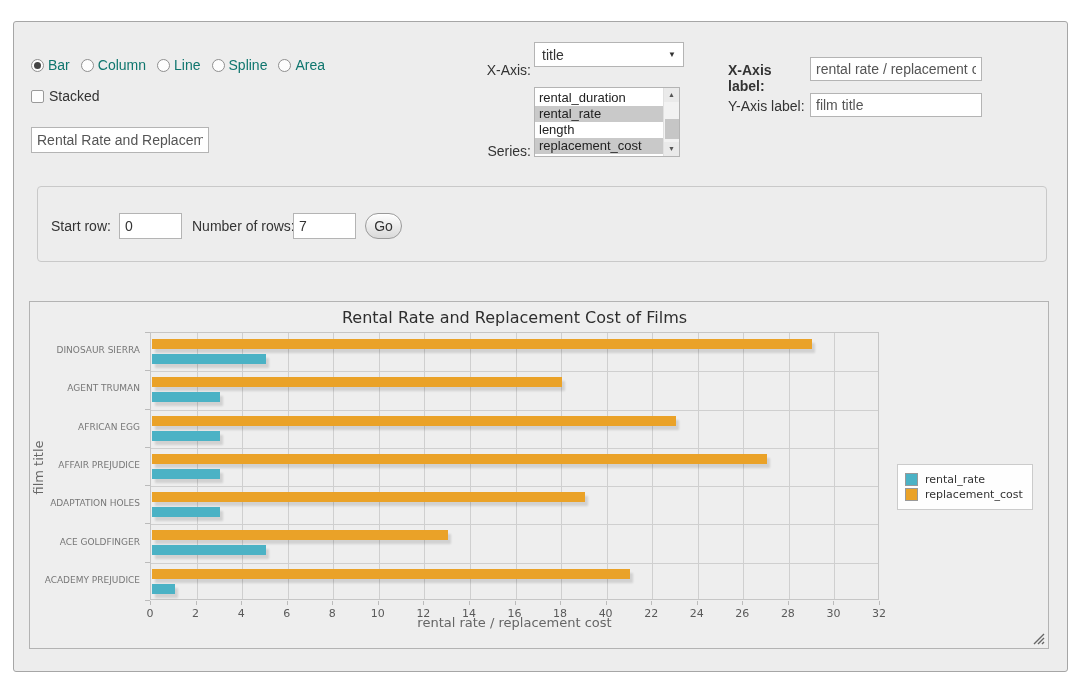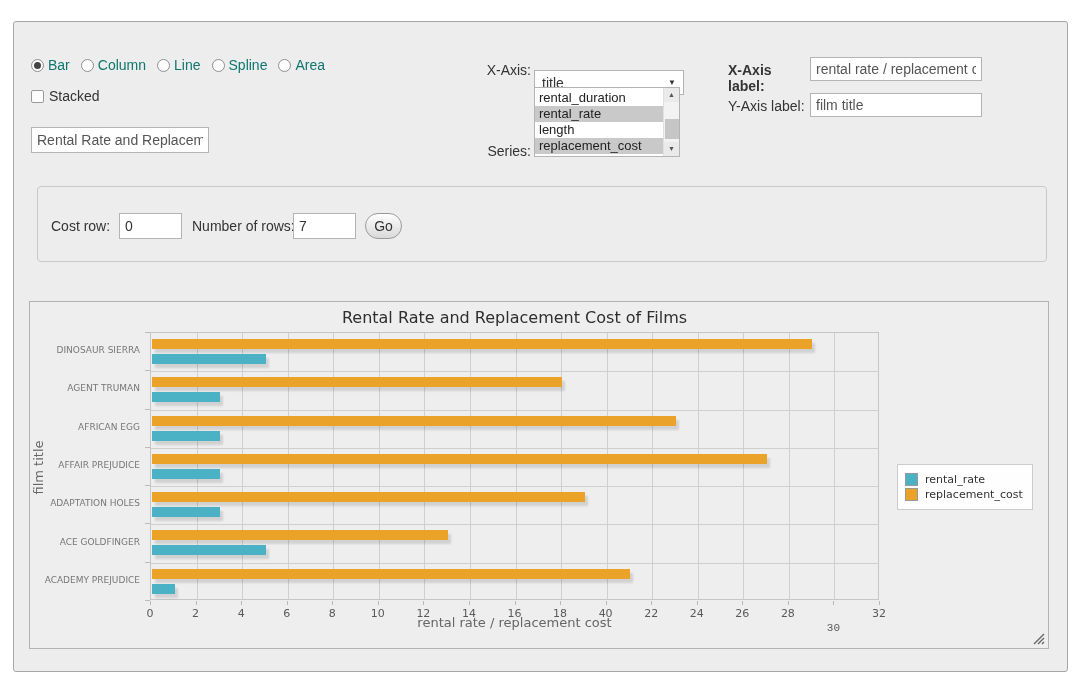--- a/index.html
+++ b/index.html
@@ -26,21 +26,21 @@
   .stacked-row { position:absolute; left:17px; top:66px; font-size:14px; color:#333; }
   .cb { display:inline-block; width:13px; height:13px; border:1px solid #9a9a9a; border-radius:2px;
         background:#fdfdfd; vertical-align:-2px; margin-right:5px; }
   .title-input { position:absolute; left:17px; top:105px; width:178px; height:26px;
         border:1px solid #b4b4b4; background:#fff; font-family:"Liberation Sans",sans-serif;
         font-size:14px; color:#555; padding:2px 5px; }
 
   .lbl { font-size:14px; color:#333; position:absolute; }
   .x-axis-lbl { left:420px; top:40px; width:97px; text-align:right; }
   .series-lbl { left:440px; top:121px; width:77px; text-align:right; }
-  .select { position:absolute; left:520px; top:48px; width:150px; height:25px; background:#fff;
+  .select { position:absolute; left:520px; top:20px; width:150px; height:25px; background:#fff;
         border:1px solid #b4b4b4; display:flex; align-items:center; justify-content:space-between;
         padding:0 7px; font-size:14px; color:#333; cursor:default; }
   .caret { font-size:8px; color:#333; }
 
   .listbox { position:absolute; left:520px; top:65px; width:146px; height:70px; background:#fff;
         border:1px solid #b4b4b4; display:flex; overflow:hidden; }
   .opts { flex:1; padding-top:2px; }
   .opt { height:16px; line-height:16px; padding:0 4px; font-size:13px; color:#222; white-space:nowrap; }
   .opt.selected { background:#c9c9c9; }
   .lb-scroll { width:16px; background:#f2f2f2; border-left:1px solid #e0e0e0; display:flex; flex-direction:column; }
@@ -125,21 +125,21 @@
       <div class="sb-btn">▼</div>
     </div>
   </div>
 
   <div class="lbl xlabel-lbl">X-Axis label:</div>
   <input class="axis-input x-input" value="rental rate / replacement cost" style="">
   <div class="lbl ylabel-lbl">Y-Axis label:</div>
   <input class="axis-input y-input" value="film title" style="">
 
   <div class="row-panel">
-    <span class="lbl" style="left:13px">Cost row:</span>
+    <span class="lbl" style="left:13px">Start row:</span>
     <input class="num-input" style="left: 81px;" value="0">
     <span class="lbl" style="left:154px">Number of rows:</span>
     <input class="num-input" style="left: 255px;" value="7">
     <button class="go-btn">Go</button>
   </div>
 
   <div class="chart-container" id="chart">
     <div class="chart-title">Rental Rate and Replacement Cost of Films</div>
     <div class="y-title">film title</div>
     <div class="plot" id="plot">
@@ -231,18 +231,18 @@
       <div class="tick-x" style="left: 560.625px; top: 305px;">40</div>
       <div class="stub-x" style="left: 575.625px; top: 299px;"></div>
       <div class="tick-x" style="left: 606.188px; top: 305px;">22</div>
       <div class="stub-x" style="left: 621.188px; top: 299px;"></div>
       <div class="tick-x" style="left: 651.75px; top: 305px;">24</div>
       <div class="stub-x" style="left: 666.75px; top: 299px;"></div>
       <div class="tick-x" style="left: 697.312px; top: 305px;">26</div>
       <div class="stub-x" style="left: 712.312px; top: 299px;"></div>
       <div class="tick-x" style="left: 742.875px; top: 305px;">28</div>
       <div class="stub-x" style="left: 757.875px; top: 299px;"></div>
-      <div class="tick-x" style="left: 788.438px; top: 320px; font-family: Liberation Mono, monospace;">30</div>
+      <div class="tick-x" style="left: 788.438px; top: 305px;">30</div>
       <div class="stub-x" style="left: 803.438px; top: 299px;"></div>
       <div class="tick-x" style="left: 834px; top: 305px;">32</div>
       <div class="stub-x" style="left: 849px; top: 299px;"></div>
     </div>
 </div>
 
 </body></html>

